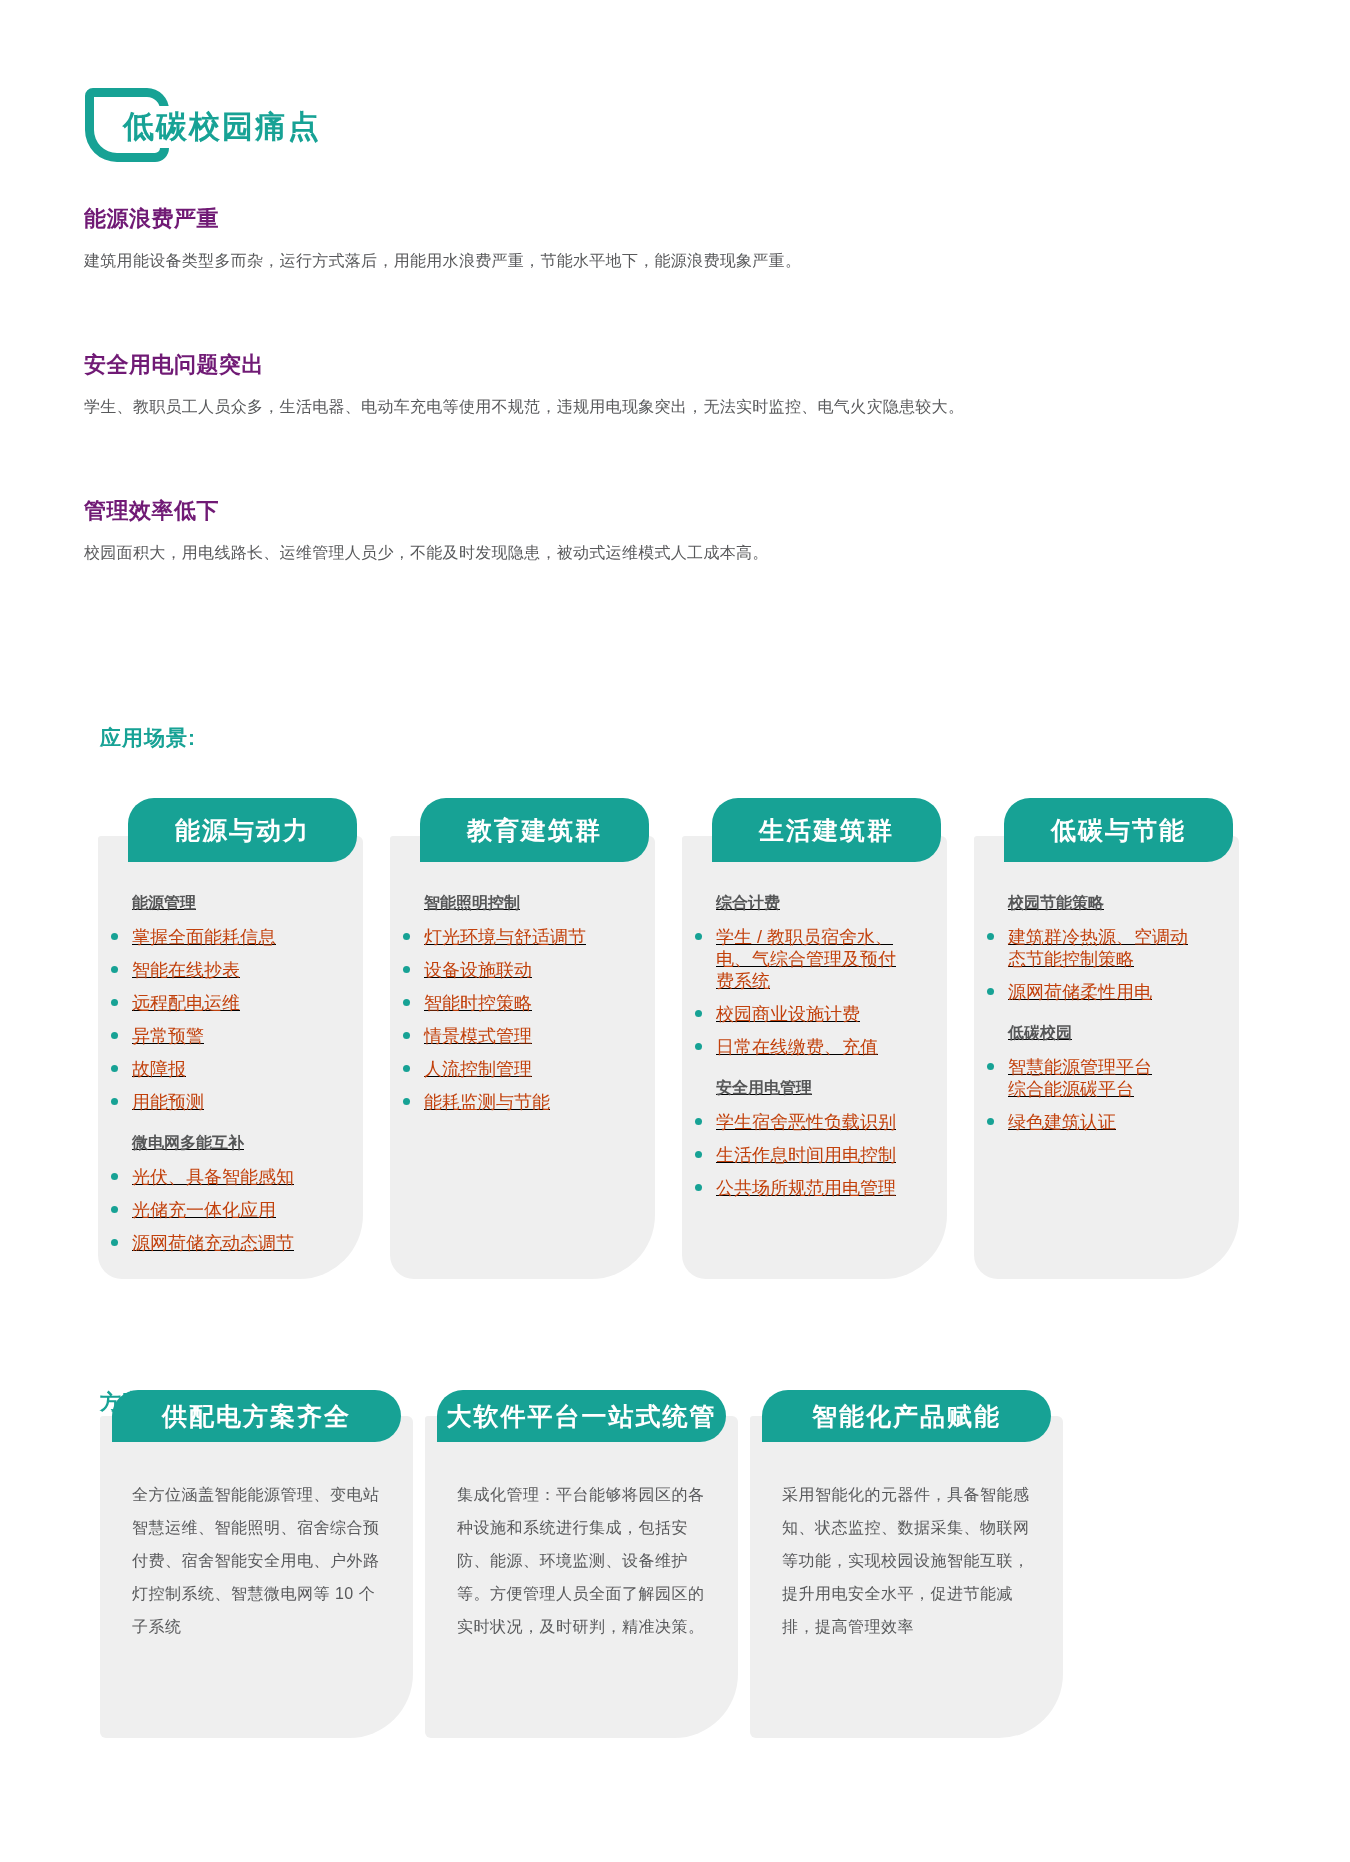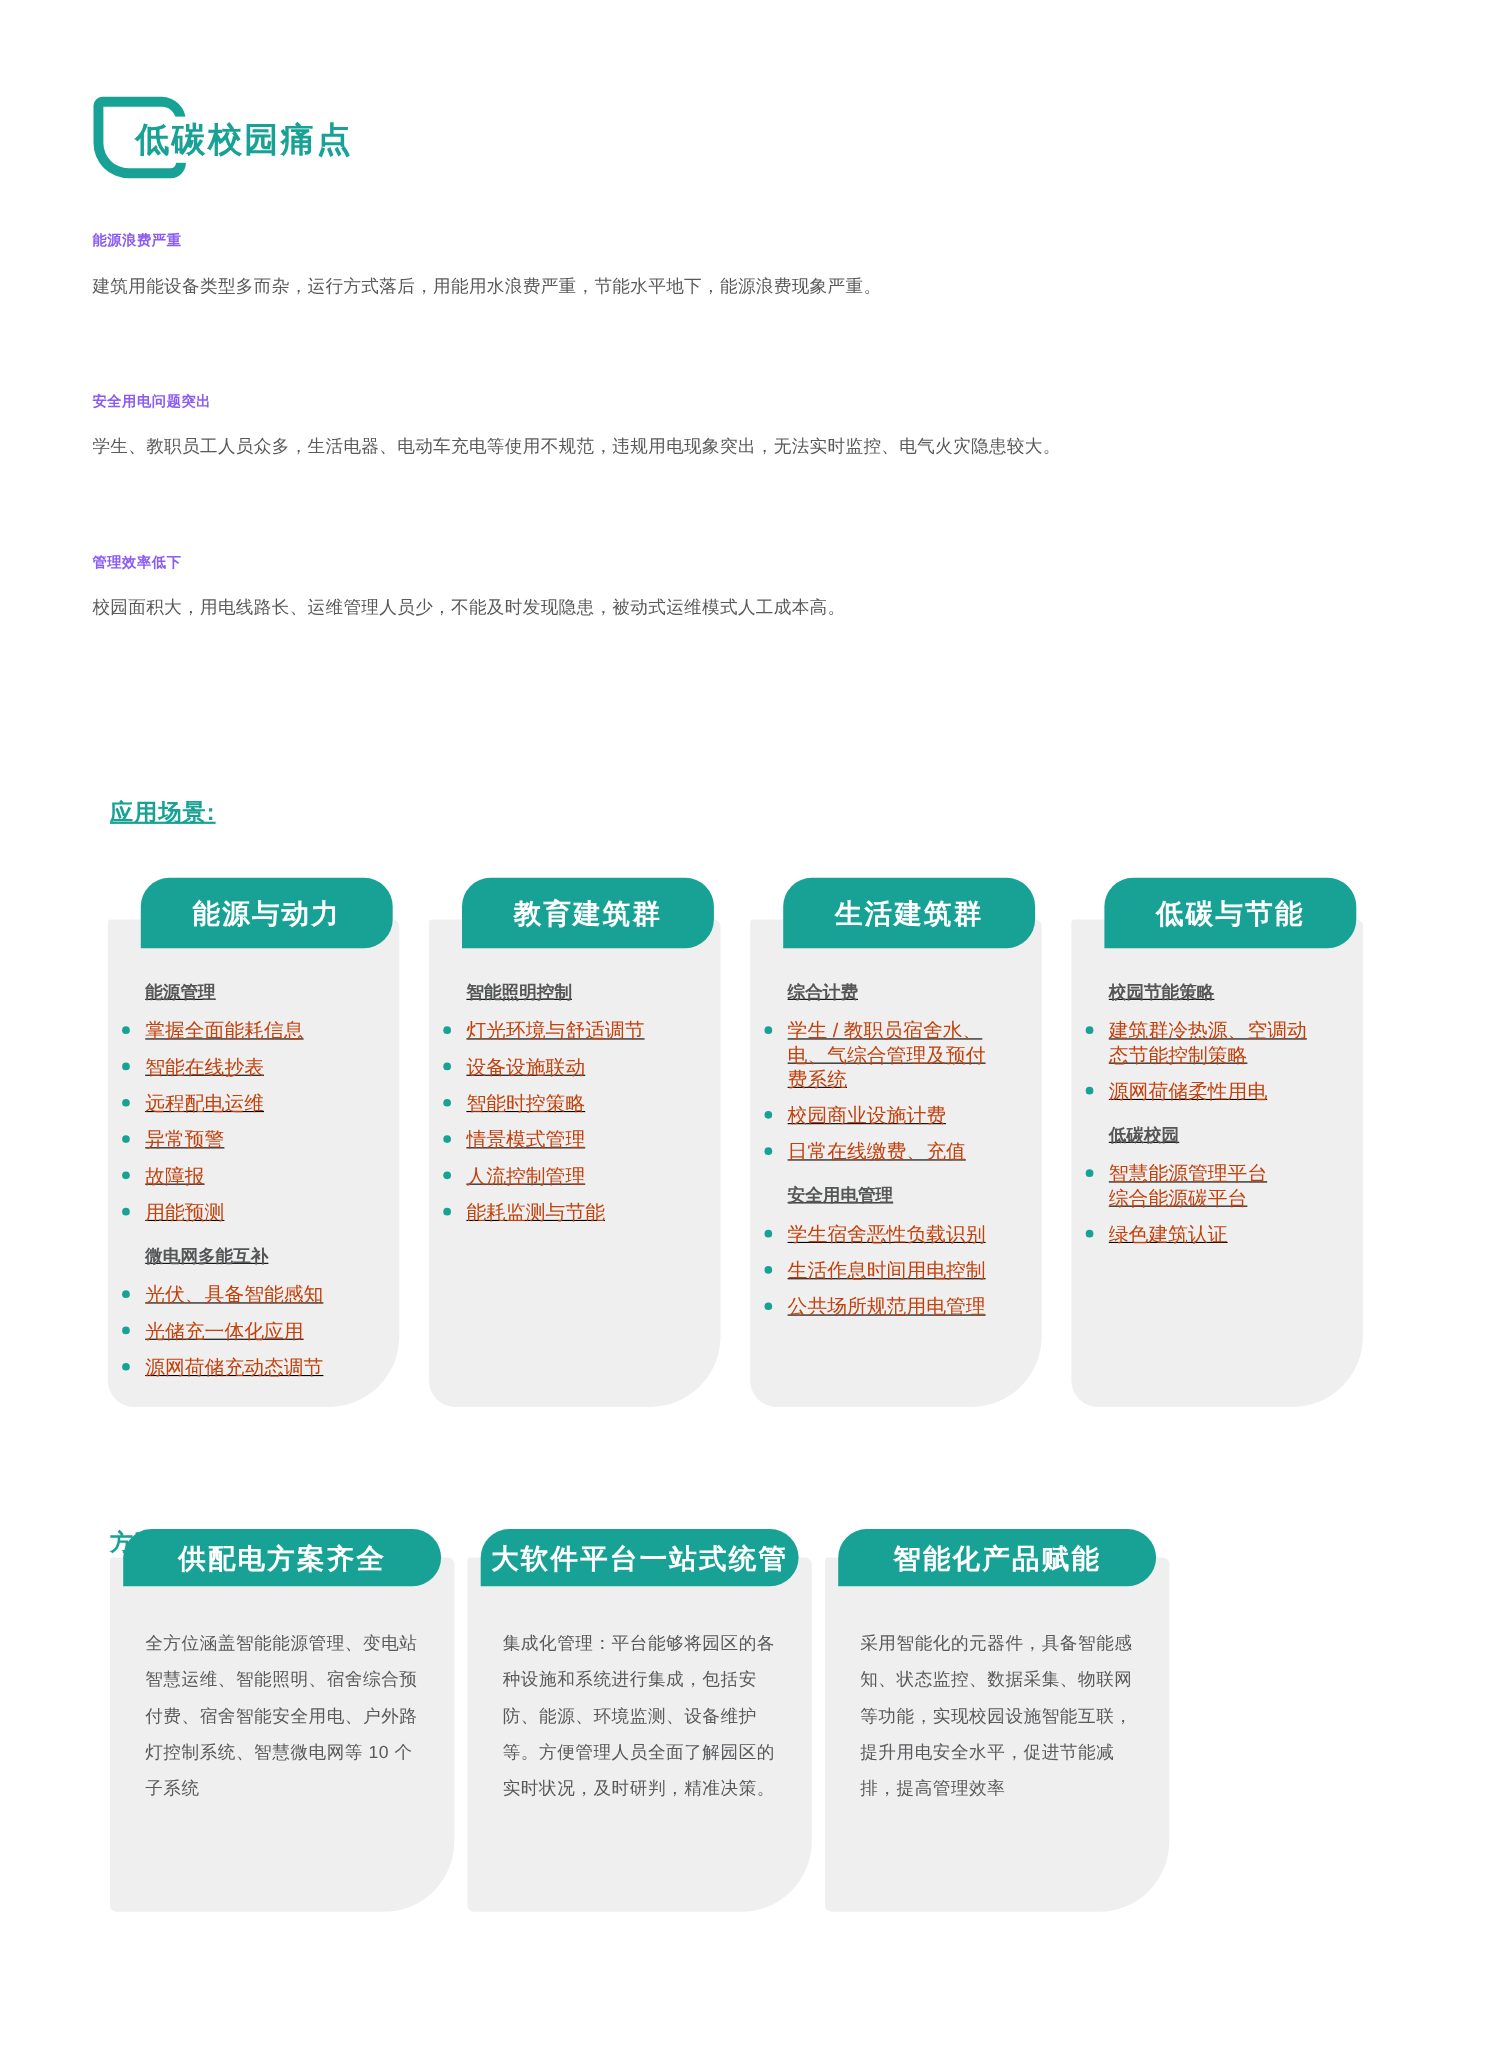--- a/index.html
+++ b/index.html
@@ -15,26 +15,26 @@
     border:9px solid var(--teal);border-radius:8px 22px 14px 32px;background:transparent;
   }
   .brand-title{
     position:absolute;left:28px;top:22px;margin:0;background:#ffffff;
     color:var(--teal);font-size:31px;font-weight:bold;letter-spacing:2px;
     padding:4px 6px 4px 10px;line-height:1.1;
   }
   
   .pains{position:absolute;top:207px;left:84px;width:1190px;}
   .pain + .pain{margin-top:81px;}
-  .pain h3{margin:0;font-size:13px;line-height:24px;color:#8b5cf6;letter-spacing:.5px;}
+  .pain h3{margin:0;font-size:22px;line-height:24px;color:#701a75;letter-spacing:.5px;}
   .pain p{margin:19px 0 0 0;font-size:16px;line-height:22px;color:#58595b;letter-spacing:.3px;}
   
   .section-label{position:absolute;left:100px;margin:0;color:var(--teal);
     font-size:21px;font-weight:bold;letter-spacing:1px;}
-  .label-scenarios{top:724px;text-decoration:underline;}
+  .label-scenarios{top:724px;}
   .label-highlights{top:1388px;}
   
   .scen-row{position:absolute;top:798px;left:98px;display:grid;
     grid-template-columns:repeat(4,265px);grid-gap:27px;}
   .scen-card{position:relative;}
   .pill{
     background:var(--teal);color:#fff;font-weight:bold;
     display:flex;align-items:center;justify-content:center;
     border-radius:26px 26px 26px 0;position:relative;z-index:2;
   }

